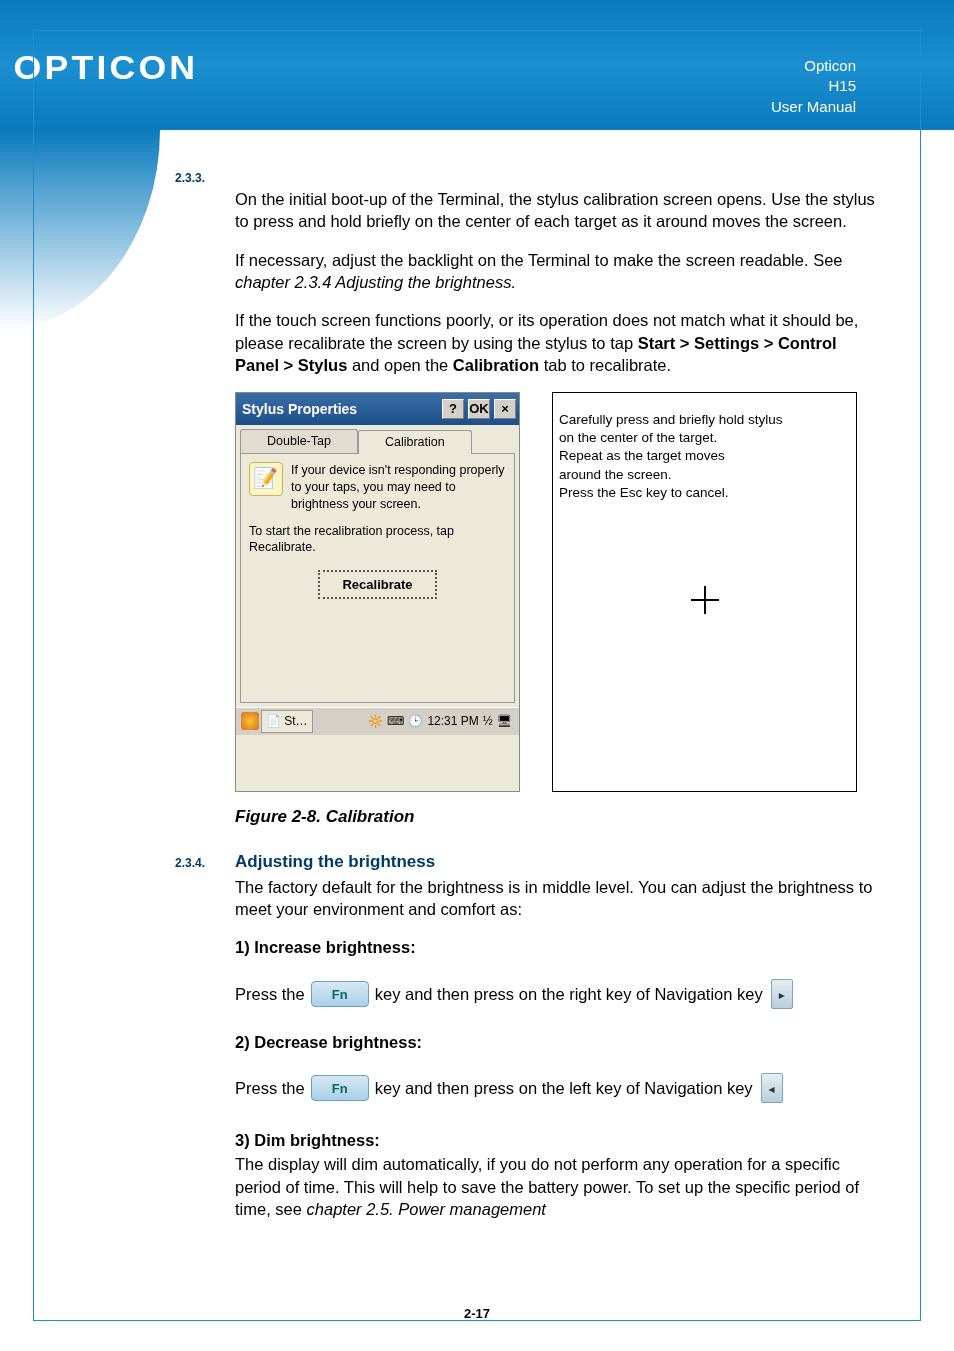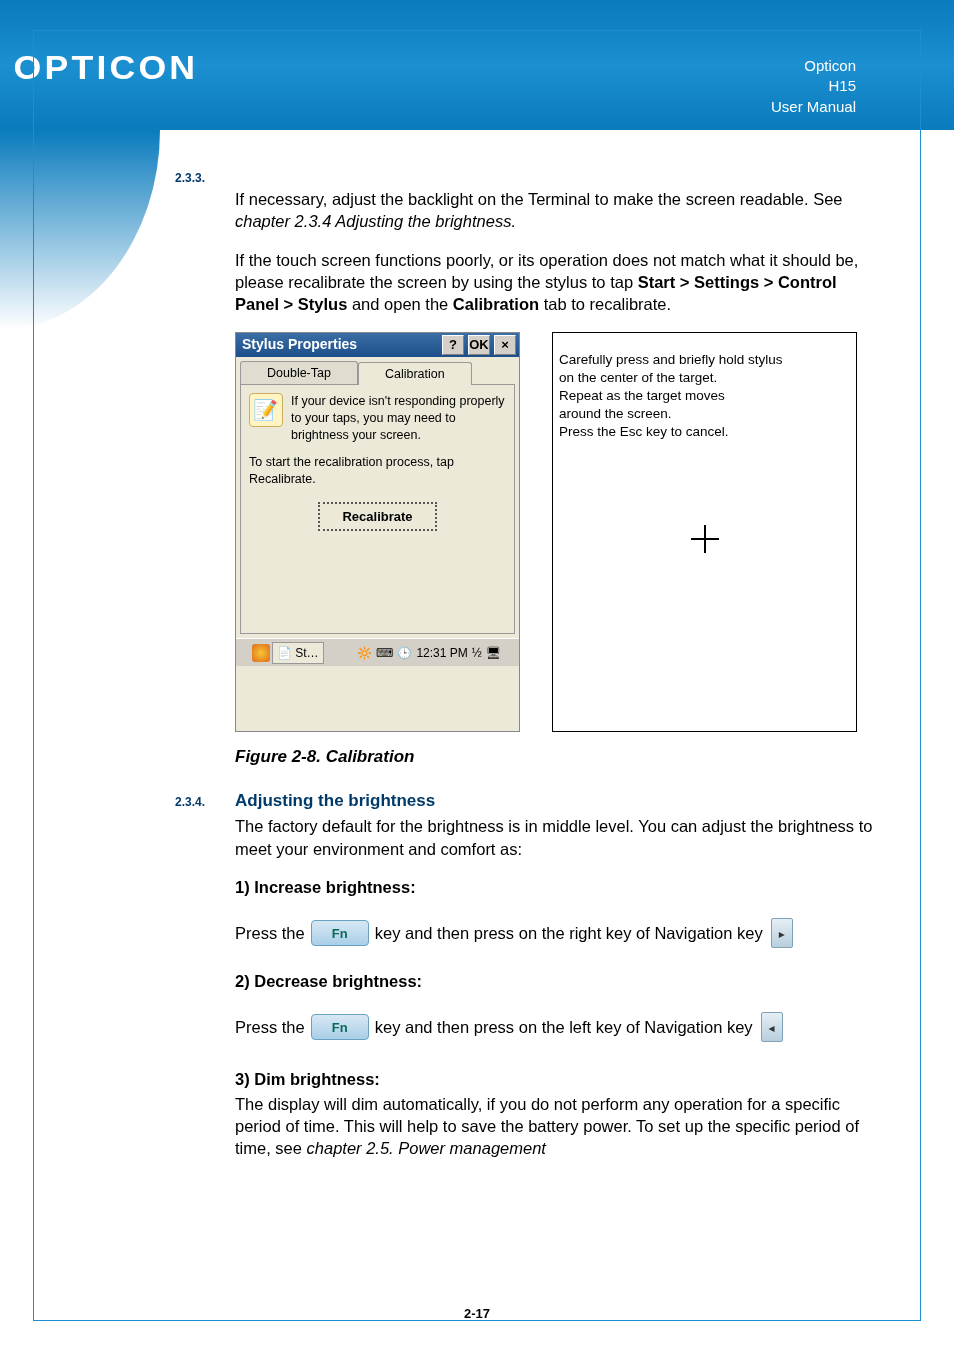--- a/index.html
+++ b/index.html
@@ -94,21 +94,21 @@
     gap: 32px;
   }
   
   .win {
     width: 285px;
     border: 1px solid #888;
     background: #ece9d8;
     font-family: Tahoma, Arial, sans-serif;
   }
   .titlebar {
-    height: 24px;
+    height: 32px;
     background: linear-gradient(180deg, #3a6ea5 0%, #1d4e89 100%);
     display: flex;
     align-items: center;
     padding: 0 3px 0 6px;
     gap: 4px;
   }
   .titlebar-title {
     color: #fff;
     font-weight: bold;
     font-size: 14px;
@@ -169,21 +169,21 @@
     border: 2px dotted #555;
     background: #ece9d8;
     cursor: pointer;
   }
   .taskbar {
     height: 28px;
     background: #d4d0c8;
     border-top: 1px solid #fff;
     display: flex; align-items: center;
     font-size: 12px;
-    padding: 0 16px;
+    padding: 0 5px;
     gap: 2px;
   }
   .tb-item { border:1px solid #999; padding:2px 4px; background:#ece9d8; }
   .tray { margin-left:auto; display:flex; align-items:center; gap:4px; padding-right:2px; }
   
   .calib-box {
     width: 305px;
     height: 400px;
     border: 1.5px solid #000;
     background: #fff;
@@ -260,20 +260,21 @@
   </div>
 </div>
 <div class="side-curve"></div>
 <div class="page-frame"></div>
 
 <div class="content">
 
   <div class="sec-row">
     <div class="sec-num">2.3.3.</div>
   </div>
+  <div class="body-text para">On the initial boot-up of the Terminal, the stylus calibration screen opens. Use the stylus to press and hold briefly on the center of each target as it around moves the screen.</div>
   <div class="body-text para">
     <span>If necessary, adjust the backlight on the Terminal to make the screen readable. See </span><span class="italic">chapter 2.3.4 Adjusting the brightness.</span>
   </div>
   <div class="body-text para">
     <span>If the touch screen functions poorly, or its operation does not match what it should be, please recalibrate the screen by using the stylus to tap </span><span class="bold">Start &gt; Settings &gt; Control Panel &gt; Stylus</span><span> and open the </span><span class="bold">Calibration</span><span> tab to recalibrate.</span>
   </div>
 
   <div class="figures">
 
     <div class="win">

